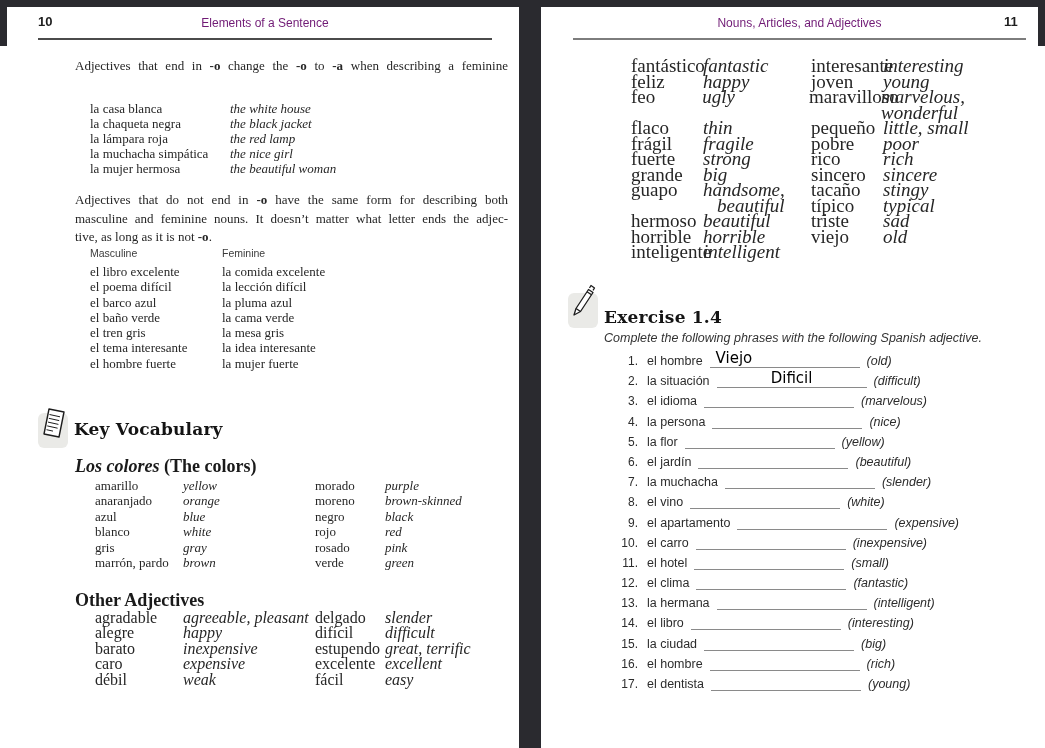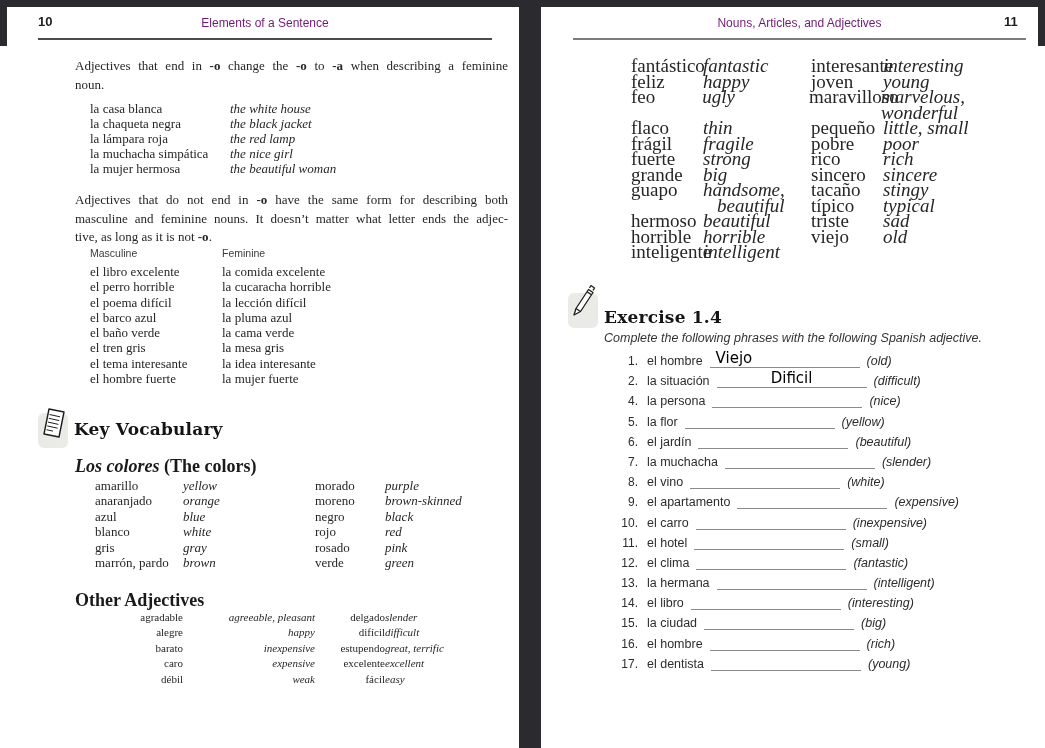--- a/index.html
+++ b/index.html
@@ -47,21 +47,21 @@
   #ex-title{left:604px;top:307px;}
 
   .sub-title{position:absolute;font-size:18px;font-weight:bold;color:#1a1a1a;}
   #colors-title{left:75px;top:456px;}
   #colors-title .es-it{font-style:italic;}
   #other-title{left:75px;top:590px;}
 
   .v4-row{display:flex;}
   .c2,.c4{font-style:italic;}
   #colors-list{position:absolute;left:95px;top:478px;font-size:13px;line-height:15.4px;}
-  #other-list{position:absolute;left:95px;top:610px;font-size:11px;line-height:15.4px;text-align:right;}
+  #other-list{position:absolute;left:95px;top:610px;font-size:16px;line-height:15.4px;}
   #colors-list .c1,#other-list .c1{width:88px;}
   #colors-list .c2,#other-list .c2{width:132px;}
   #colors-list .c3,#other-list .c3{width:70px;}
 
   #adjectives-list{position:absolute;left:631px;top:58px;font-size:19px;line-height:15.5px;}
   #adjectives-list .c1{width:72px;}
   #adjectives-list .c2{width:108px;}
   #adjectives-list .c3{width:72px;}
   #adjectives-list .wrap .c2{text-indent:14px;}
 
@@ -89,23 +89,20 @@
 
   <section>
     <span class="pagenum" id="lp-num">10</span>
     <span class="runhead" id="lp-head">Elements of a Sentence</span>
     <div class="hrule" id="lp-rule"></div>
 
     <div id="para1">
       <div class="pline just">
         
       <span>Adjectives that end in </span><span class="b">-o</span><span> change the </span><span class="b">-o</span><span> to </span><span class="b">-a</span><span> when describing a feminine</span></div>
-      <div class="pline">
-        
-      <span>noun.</span></div>
     </div>
 
     <div id="examples">
 
         <div class="ex-row">
           <span class="es">la casa blanca</span>
           <span class="en">the white house</span>
         </div>
 
         <div class="ex-row">
@@ -143,24 +140,20 @@
 
     <span class="colhead" id="gender-col1">Masculine</span>
     <span class="colhead" id="gender-col2">Feminine</span>
     <div id="gender-table">
 
         <div class="g-row">
           <span class="gm">el libro excelente</span>
           <span class="gf">la comida excelente</span>
         </div>
 
-        <div class="g-row">
-          <span class="gm">el perro horrible</span>
-          <span class="gf">la cucaracha horrible</span>
-        </div>
 
         <div class="g-row">
           <span class="gm">el poema difícil</span>
           <span class="gf">la lección difícil</span>
         </div>
 
         <div class="g-row">
           <span class="gm">el barco azul</span>
           <span class="gf">la pluma azul</span>
         </div>
@@ -399,20 +392,23 @@
     <div id="exercise-list">
 
         <div class="x-item ans-left">
           <span class="num">1.</span><span class="phrase">el hombre</span><span class="blank"><span class="answer">Viejo</span></span><span class="hint">(old)</span>
         </div>
 
         <div class="x-item ans-center">
           <span class="num">2.</span><span class="phrase">la situación</span><span class="blank"><span class="answer">Dificil</span></span><span class="hint">(difficult)</span>
         </div>
 
+        <div class="x-item">
+          <span class="num">3.</span><span class="phrase">el idioma</span><span class="blank"><span class="answer"></span></span><span class="hint">(marvelous)</span>
+        </div>
 
         <div class="x-item">
           <span class="num">4.</span><span class="phrase">la persona</span><span class="blank"><span class="answer"></span></span><span class="hint">(nice)</span>
         </div>
 
         <div class="x-item">
           <span class="num">5.</span><span class="phrase">la flor</span><span class="blank"><span class="answer"></span></span><span class="hint">(yellow)</span>
         </div>
 
         <div class="x-item">

